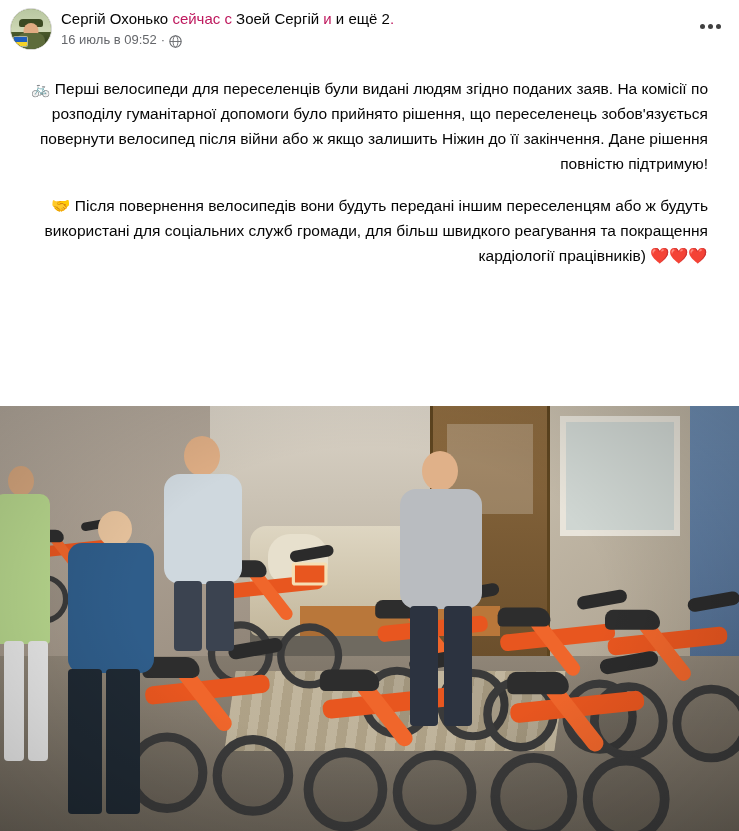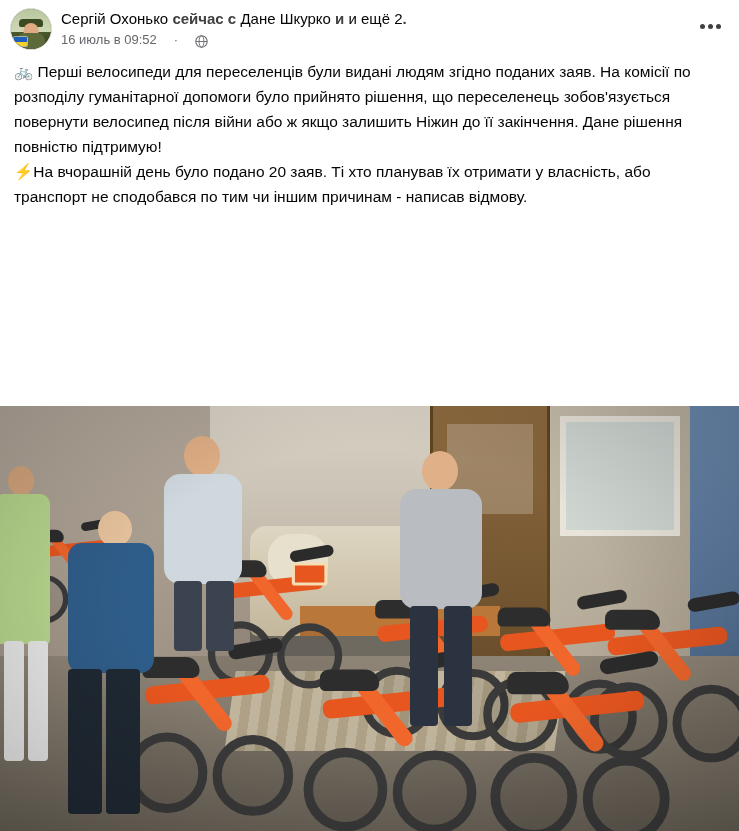--- a/index.html
+++ b/index.html
@@ -80,29 +80,29 @@
     min-width: 0;
     padding-top: 1px;
   }
   .line1 {
     font-size: 15px;
     line-height: 20px;
     color: #050505;
     word-wrap: break-word;
   }
   .line1 .nm { font-weight: normal; }
-  .line1 .lt { font-weight: bold; color: #404040; }
+  .line1 .lt { font-weight: normal; color: #be185d; }
   .line2 {
     margin-top: 2px;
     font-size: 13px;
     line-height: 17px;
     color: #65676b;
     display: flex;
     align-items: center;
-    gap: 17px;
+    gap: 4px;
   }
   .dot-sep { color: #65676b; }
   .globe {
     display: inline-block;
     width: 13px; height: 13px;
     position: relative;
     top: 2px;
   }
   .menu-dots {
     position: absolute;
@@ -122,21 +122,21 @@
     border-radius: 50%;
     background: #404040;
   }
   
   .post-body {
     padding: 7px 14px 10px 14px;
     font-size: 15.5px;
     line-height: 25px;
     color: #050505;
   }
-  .post-body p { margin: 0; }
+  .post-body p { margin: 17px; text-align: right; }
 
   
   .photo {
     position: absolute;
     left: 0;
     top: 406px;
     width: 739px;
     height: 425px;
     overflow: hidden;
     background: #6f6a60;
@@ -271,21 +271,21 @@
       <div class="av-flag">
         <div class="b"></div>
           <div class="y"></div>
       </div>
     </div>
 
     <div class="head-text">
       <div class="line1">
         <span class="nm">Сергій Охонько</span>
         <span class="lt">сейчас с</span>
-        <span class="nm">Дане Шкурко</span>
+        <span class="nm">Зоей Сергій</span>
         <span class="lt">и</span>
         <span class="nm">и ещё 2</span><span class="lt">.</span>
       </div>
       <div class="line2">
         <span>16 июль в 09:52</span>
         <span class="dot-sep">·</span>
         <span class="globe">
           <svg viewBox="0 0 16 16" width="13" height="13" aria-hidden="true">
             <circle cx="8" cy="8" r="7" fill="none" stroke="#65676b" stroke-width="1.3"></circle>
             <ellipse cx="8" cy="8" rx="3" ry="7" fill="none" stroke="#65676b" stroke-width="1.1"></ellipse>
@@ -297,21 +297,21 @@
 
     <div class="menu-dots">
       <i></i>
         <i></i>
         <i></i>
     </div>
   </div>
 
   <div class="post-body">
     <p>🚲  Перші велосипеди для переселенців були видані людям згідно поданих заяв. На комісії по розподілу гуманітарної допомоги було прийнято  рішення, що переселенець зобов'язується повернути велосипед після війни або ж якщо залишить Ніжин до її закінчення. Дане рішення повністю підтримую!</p>
-    <p>⚡На вчорашній день було подано 20 заяв. Ті хто планував їх отримати у власність, або транспорт не сподобався по тим чи іншим причинам - написав відмову.</p>
+    <p>🤝 Після повернення велосипедів вони будуть передані іншим переселенцям або ж будуть використані для соціальних служб громади, для більш швидкого реагування та покращення кардіології працівників) ❤️❤️❤️</p>
   </div>
 
   <div class="photo">
     <div class="ph-wallL"></div>
     <div class="ph-wallM"></div>
     <div class="ph-wallR"></div>
     <div class="ph-door"></div>
     <div class="ph-win"></div>
     <div class="ph-curtain"></div>
     <div class="ph-sacks"></div>

